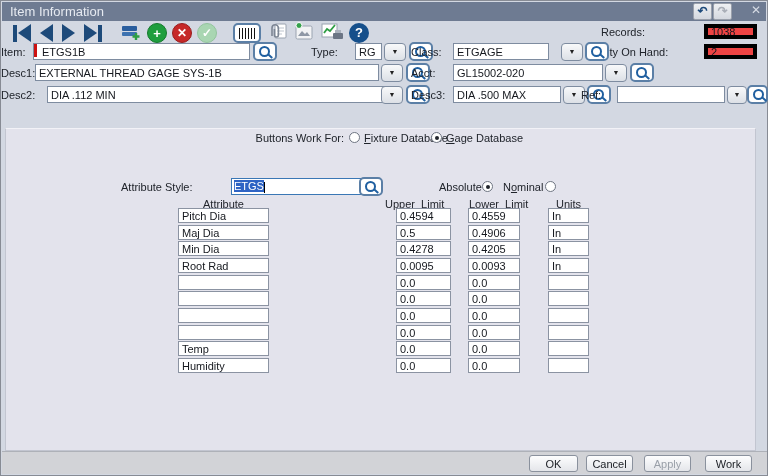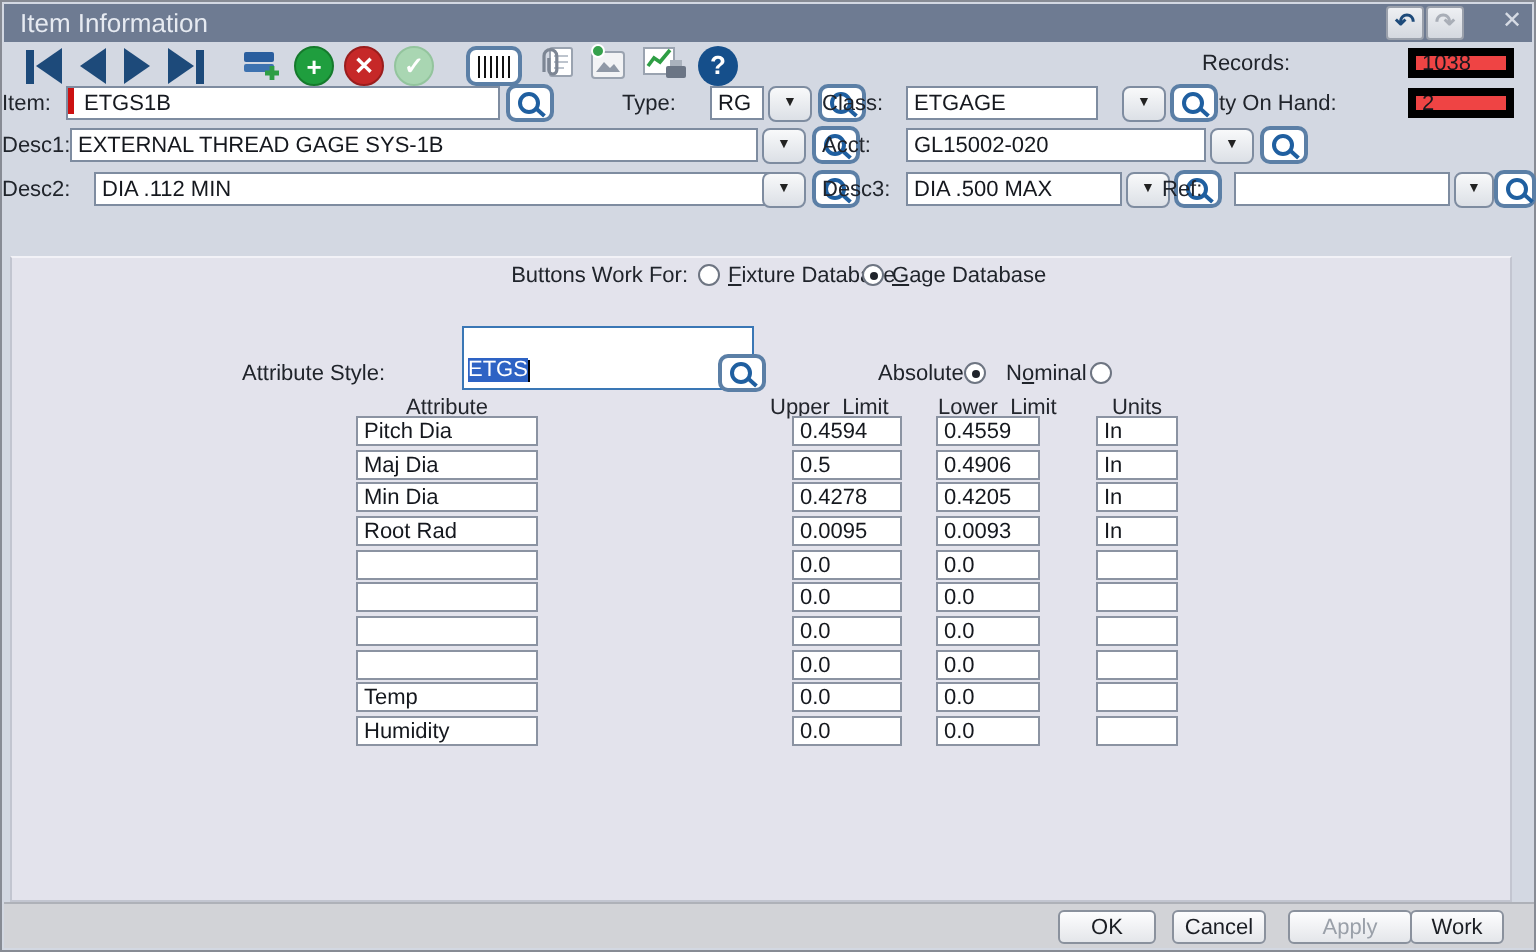--- a/index.html
+++ b/index.html
@@ -50,21 +50,21 @@
 
   .radio { position:absolute; width:11px; height:11px; border-radius:50%; border:1px solid #6e7582; background:#fff; }
   .radio.checked::after { content:""; position:absolute; left:2.5px; top:2.5px; width:4px; height:4px; background:#20242b; border-radius:50%; }
   .rlbl { position:absolute; white-space:nowrap; color:#20242b; }
   .accel { text-decoration:underline; }
 
   
   .grp { position:absolute; left:155px; top:163px; width:452px; height:215px; border:1px solid #a6aab6; }
   .grp-title { position:absolute; left:8px; top:-8px; background:#e3e3ec; padding:0 4px; font-weight:bold; color:#3f4550; white-space:nowrap; }
 
-  .sel-input { position:absolute; left:230px; top:162px; width:146px; height:17px; background:#fff; border:1px solid #3a77b5; padding:15px 2px; }
+  .sel-input { position:absolute; left:230px; top:177px; width:146px; height:17px; background:#fff; border:1px solid #3a77b5; padding:1px 2px; }
   .sel-input .sel { background:#2e63c4; color:#fff; }
   .caret { display:inline-block; width:1px; height:11px; background:#000; vertical-align:middle; }
 
   .col-hdr { position:absolute; top:197px; color:#23262d; white-space:pre; }
 
   .trows { position:absolute; left:177px; top:207px; width:420px; height:170px; }
   .trow { position:absolute; left:0; width:420px; height:15px; }
   .cell { position:absolute; height:15px; background:#fff; border:1px solid #8b93a2; font:11px "Liberation Sans",sans-serif; padding:0 3px; color:#15181e; }
   .c-attr  { left:0;     width:91px; }
   .c-upper { left:218px; width:55px; }
@@ -269,17 +269,17 @@
       <input class="cell c-attr" value="Humidity" style="">
       <input class="cell c-upper" value="0.0" style="">
       <input class="cell c-lower" value="0.0" style="">
       <input class="cell c-units" value="" style="">
     </div>
   </div>
 
   <div class="footer">
     <button class="fbtn" style="left:527px; width:49px;">OK</button>
     <button class="fbtn" style="left:584px; width:47px;">Cancel</button>
-    <button class="fbtn disabled" style="left:642px; width:62px;">Apply</button>
+    <button class="fbtn disabled" style="left:642px; width:47px;">Apply</button>
     <button class="fbtn" style="left:703px; width:47px;">Work</button>
   </div>
 
 </div>
 
 </body></html>

